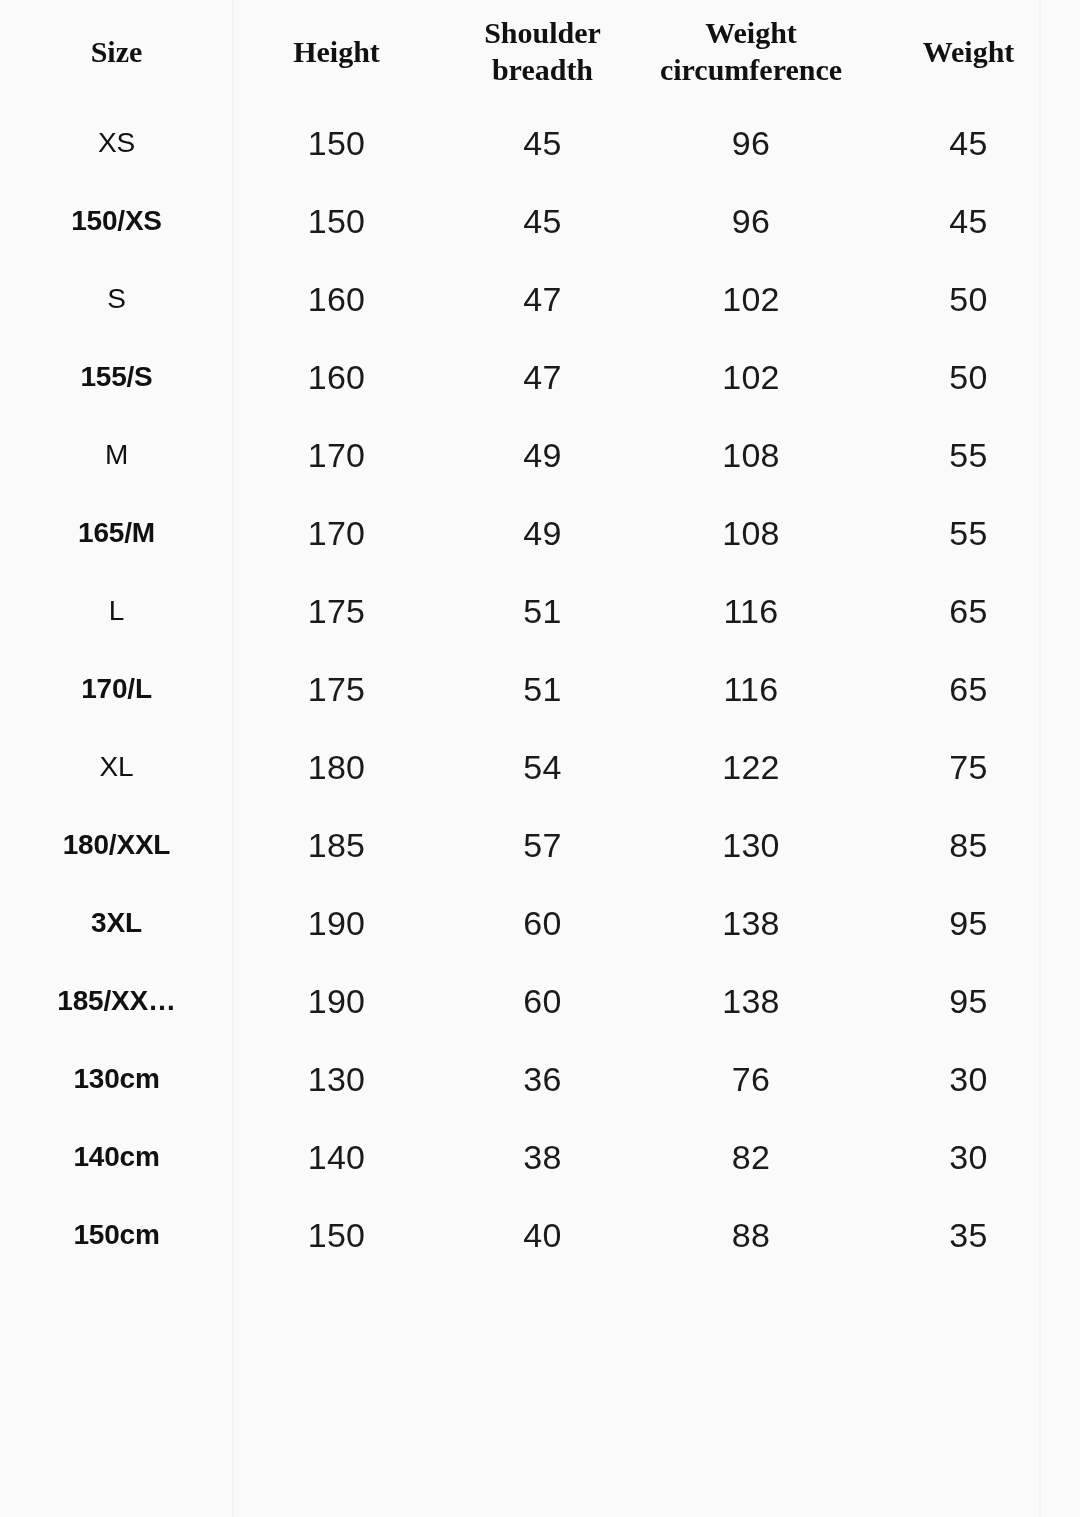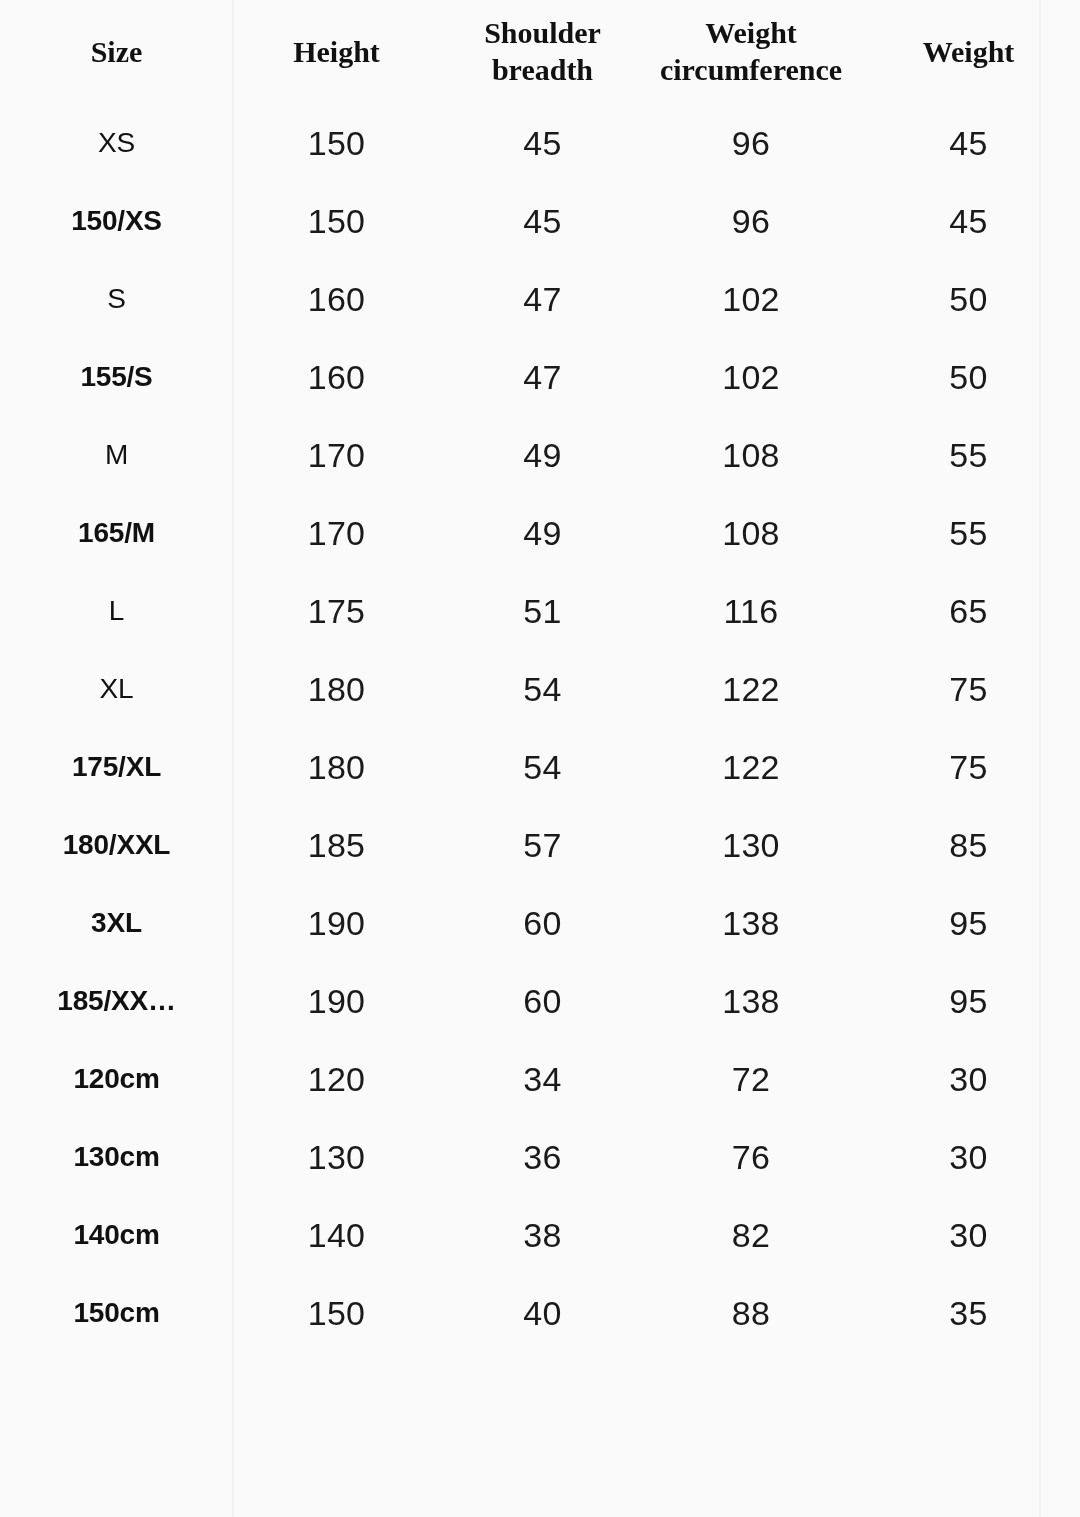--- a/index.html
+++ b/index.html
@@ -159,34 +159,34 @@
         <td class="val-cell">55</td>
       </tr>
       <tr>
         <td class="size-cell">L</td>
         <td class="val-cell">175</td>
         <td class="val-cell">51</td>
         <td class="val-cell">116</td>
         <td class="val-cell">65</td>
       </tr>
       <tr>
+        <td class="size-cell"><span class="num">170</span><span class="sfx">/L</span></td>
+        <td class="val-cell">175</td>
+        <td class="val-cell">51</td>
+        <td class="val-cell">116</td>
+        <td class="val-cell">65</td>
+      </tr>
+      <tr>
         <td class="size-cell">XL</td>
         <td class="val-cell">180</td>
         <td class="val-cell">54</td>
         <td class="val-cell">122</td>
         <td class="val-cell">75</td>
       </tr>
       <tr>
-        <td class="size-cell"><span class="num">175</span><span class="sfx">/XL</span></td>
-        <td class="val-cell">180</td>
-        <td class="val-cell">54</td>
-        <td class="val-cell">122</td>
-        <td class="val-cell">75</td>
-      </tr>
-      <tr>
         <td class="size-cell"><span class="num">180</span><span class="sfx">/XXL</span></td>
         <td class="val-cell">185</td>
         <td class="val-cell">57</td>
         <td class="val-cell">130</td>
         <td class="val-cell">85</td>
       </tr>
       <tr>
         <td class="size-cell"><span class="num">3</span><span class="sfx">XL</span></td>
         <td class="val-cell">190</td>
         <td class="val-cell">60</td>
@@ -194,27 +194,20 @@
         <td class="val-cell">95</td>
       </tr>
       <tr>
         <td class="size-cell"><span class="num">185</span><span class="sfx">/XX…</span></td>
         <td class="val-cell">190</td>
         <td class="val-cell">60</td>
         <td class="val-cell">138</td>
         <td class="val-cell">95</td>
       </tr>
       <tr>
-        <td class="size-cell"><span class="num">120</span><span class="sfx">cm</span></td>
-        <td class="val-cell">120</td>
-        <td class="val-cell">34</td>
-        <td class="val-cell">72</td>
-        <td class="val-cell">30</td>
-      </tr>
-      <tr>
         <td class="size-cell"><span class="num">130</span><span class="sfx">cm</span></td>
         <td class="val-cell">130</td>
         <td class="val-cell">36</td>
         <td class="val-cell">76</td>
         <td class="val-cell">30</td>
       </tr>
       <tr>
         <td class="size-cell"><span class="num">140</span><span class="sfx">cm</span></td>
         <td class="val-cell">140</td>
         <td class="val-cell">38</td>

